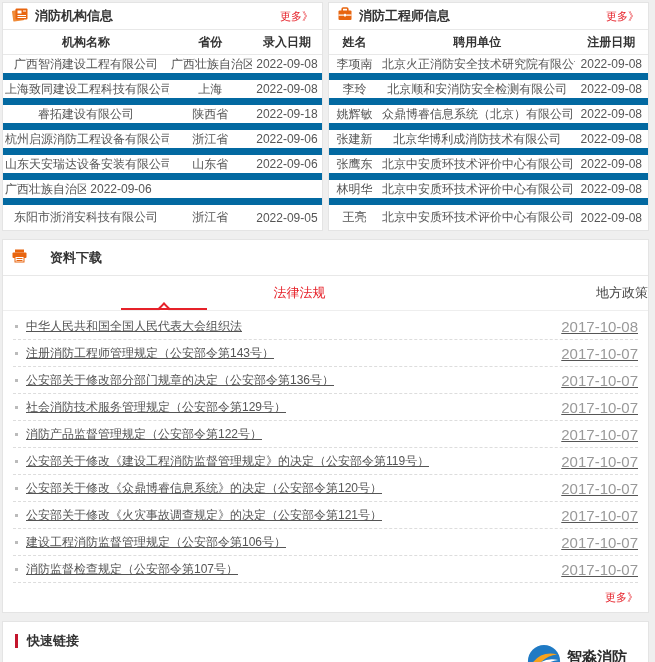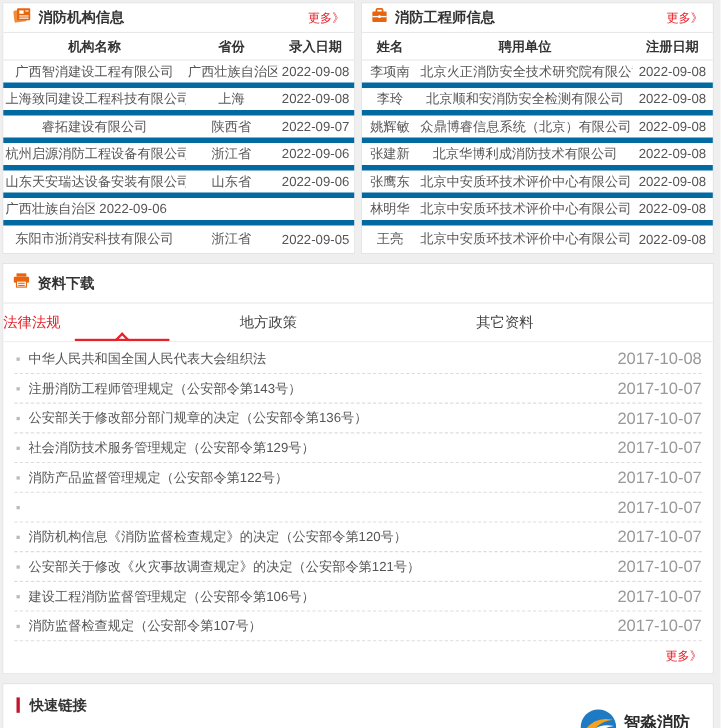--- a/index.html
+++ b/index.html
@@ -8,38 +8,38 @@
   .page { position:relative; width:655px; height:662px; padding:2px 6px 0 2px; }
 
   
   .top-row { display:flex; gap:5px; }
   .panel { flex:1; background:#fff; border:1px solid #e4e4e4; }
   .panel-head { display:flex; align-items:center; height:27px; padding:0 9px; border-bottom:1px solid #e8e8e8; }
   .panel-title { font-weight:bold; font-size:13px; color:#333; margin-left:7px; }
   .more-link { margin-left:auto; color:#e62129; font-size:11px; cursor:pointer; text-decoration:none; }
 
   .tbl { width:100%; }
-  .trow { display:flex; align-items:center; height:25px; border-bottom:5px solid #0369a1; font-size:12px; color:#555; }
+  .trow { display:flex; align-items:center; height:25px; border-bottom:7px solid #0369a1; font-size:12px; color:#555; }
   .trow:last-child { border-bottom:none; }
   .trow.head { font-weight:bold; color:#333; border-bottom:1px solid #e8e8e8; }
   .cell { text-align:center; overflow:hidden; white-space:nowrap; padding:0 2px; }
   .inst-name { width:52%; } .inst-prov { width:26%; } .inst-date { width:22%;text-align:center; }
   .eng-name { width:16%; } .eng-unit { width:61%; } .eng-date { width:23%; }
   .linky { cursor:pointer; }
 
   
   .dl-panel { margin-top:8px; background:#fff; border:1px solid #e4e4e4; }
-  .dl-head { display:flex; align-items:center; height:36px; padding:12px 9px; border-bottom:1px solid #e8e8e8; }
+  .dl-head { display:flex; align-items:center; height:36px; padding:12px 9px; border-bottom:1px solid #e8e8e8;gap:16px; }
   .tabs { display:flex; height:35px; border-bottom:1px solid #eee; }
-  .tab { flex:1; text-align:left; line-height:34px; font-size:13px; color:#444; position:relative; cursor:pointer; }
+  .tab { flex:1; text-align:right; line-height:34px; font-size:13px; color:#444; position:relative; cursor:pointer; }
   .tab.active { color:#e62129; }
   .tab.active::after { content:""; position:absolute; left:50%; bottom:0; transform:translateX(-50%); width:86px; border-bottom:2px solid #e62129; }
   .tab.active::before { content:""; position:absolute; left:50%; bottom:-3px; transform:translateX(-50%) rotate(45deg); width:7px; height:7px; background:#fff; border-top:2px solid #e62129; border-left:2px solid #e62129; }
   .dl-list { padding:2px 10px 0 10px; }
-  .dl-item { display:flex; align-items:center; height:27px; border-bottom:1px dashed #ddd; font-size:12px; color:#555; }
+  .dl-item { display:flex; align-items:center; height:27px; border-bottom:1px dashed #ddd; font-size:12px; color:#555;text-decoration:underline; }
   .bullet { width:3px; height:3px; background:#bbb; margin:0 8px 0 2px; flex:none; }
   .dl-title { cursor:pointer; overflow:hidden; white-space:nowrap; }
   .dl-date { margin-left:auto; color:#999; font-size:15px; flex:none; padding-left:10px; }
   .dl-more { text-align:right; padding:4px 10px 7px; }
 
   
   .ql-panel { margin-top:8px; background:#fff; border:1px solid #e4e4e4; height:80px; position:relative; }
   .ql-head { display:flex; align-items:center; padding:10px 12px 4px; }
   .ql-bar { width:3px; height:14px; background:#c3152c; margin-right:9px; }
   .ql-title { font-weight:bold; font-size:13px; color:#333; }
@@ -88,21 +88,21 @@
     <span class="cell inst-date">2022-09-08</span>
   </div>
             <div class="trow">
     <span class="cell inst-name linky">上海致同建设工程科技有限公司</span>
     <span class="cell inst-prov">上海</span>
     <span class="cell inst-date">2022-09-08</span>
   </div>
             <div class="trow">
     <span class="cell inst-name linky">睿拓建设有限公司</span>
     <span class="cell inst-prov">陕西省</span>
-    <span class="cell inst-date">2022-09-07</span>
+    <span class="cell inst-date">2022-09-18</span>
   </div>
             <div class="trow">
     <span class="cell inst-name linky">杭州启源消防工程设备有限公司</span>
     <span class="cell inst-prov">浙江省</span>
     <span class="cell inst-date">2022-09-06</span>
   </div>
             <div class="trow">
     <span class="cell inst-name linky">山东天安瑞达设备安装有限公司</span>
     <span class="cell inst-prov">山东省</span>
     <span class="cell inst-date">2022-09-06</span>
@@ -189,21 +189,20 @@
             <rect x="3" y="7.5" width="9" height="5.5" fill="#fff" stroke="#e8650f"></rect>
             <rect x="4.5" y="9" width="6" height="1" fill="#e8650f"></rect>
             <rect x="4.5" y="11" width="6" height="1" fill="#e8650f"></rect>
           </svg>
       </span>
       <span class="panel-title">资料下载</span>
     </div>
     <div class="tabs">
         <div class="tab active">法律法规</div>
         <div class="tab">地方政策</div>
-        <div class="tab">其它资料</div>
       </div>
     <div class="dl-list">
         <div class="dl-item">
     <span class="bullet"></span>
     <span class="dl-title">中华人民共和国全国人民代表大会组织法</span>
     <span class="dl-date">2017-10-08</span>
   </div>
         <div class="dl-item">
     <span class="bullet"></span>
     <span class="dl-title">注册消防工程师管理规定（公安部令第143号）</span>
@@ -219,25 +218,26 @@
     <span class="dl-title">社会消防技术服务管理规定（公安部令第129号）</span>
     <span class="dl-date">2017-10-07</span>
   </div>
         <div class="dl-item">
     <span class="bullet"></span>
     <span class="dl-title">消防产品监督管理规定（公安部令第122号）</span>
     <span class="dl-date">2017-10-07</span>
   </div>
         <div class="dl-item">
     <span class="bullet"></span>
-    <span class="dl-date">2017-10-07</span>
-  </div>
-        <div class="dl-item">
-    <span class="bullet"></span>
-    <span class="dl-title">消防机构信息《消防监督检查规定》的决定（公安部令第120号）</span>
+    <span class="dl-title">公安部关于修改《建设工程消防监督管理规定》的决定（公安部令第119号）</span>
+    <span class="dl-date">2017-10-07</span>
+  </div>
+        <div class="dl-item">
+    <span class="bullet"></span>
+    <span class="dl-title">公安部关于修改《众鼎博睿信息系统》的决定（公安部令第120号）</span>
     <span class="dl-date">2017-10-07</span>
   </div>
         <div class="dl-item">
     <span class="bullet"></span>
     <span class="dl-title">公安部关于修改《火灾事故调查规定》的决定（公安部令第121号）</span>
     <span class="dl-date">2017-10-07</span>
   </div>
         <div class="dl-item">
     <span class="bullet"></span>
     <span class="dl-title">建设工程消防监督管理规定（公安部令第106号）</span>

